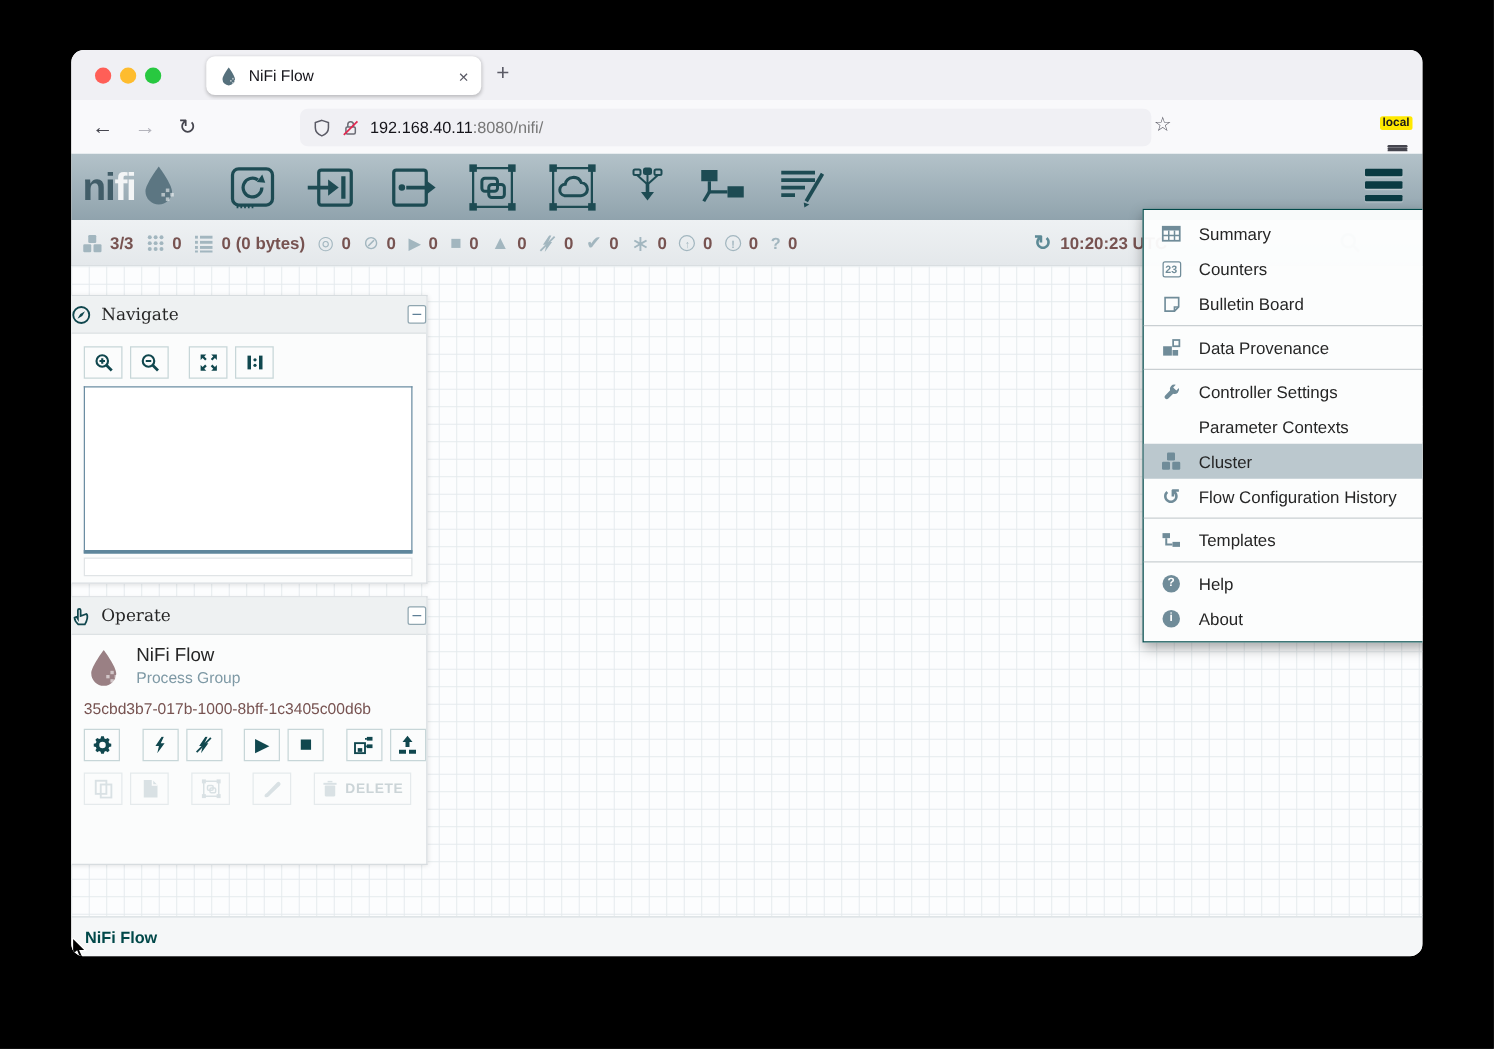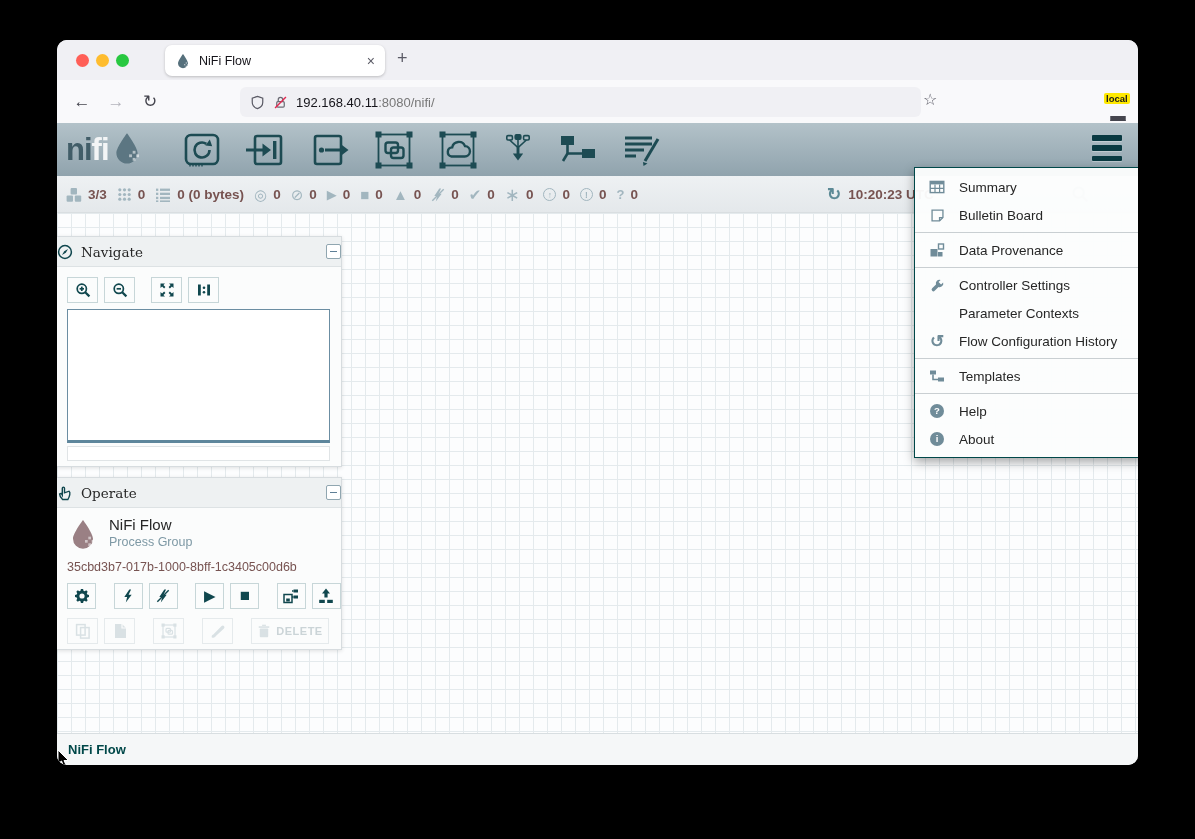--- a/index.html
+++ b/index.html
@@ -523,21 +523,21 @@
       <span class="navbtn">
           <svg width="16" height="16">
             <use href="#one2one"></use>
           </svg>
         </span>
     </div>
     <div id="minimap"></div>
     <div id="mapstrip"></div>
   </div>
 
-  <div class="panel" style="top:437px;height:173px">
+  <div class="panel" style="top:437px;height:215px">
     <div class="phead">
       <span class="phico">
           <svg width="16" height="16">
             <use href="#handic"></use>
           </svg>
         </span>
       <span class="ptitle">Operate</span>
       <span class="collapse">
           <i></i>
         </span>
@@ -621,20 +621,26 @@
     <div class="mitem">
         <span class="mico">
           <svg width="16" height="16">
             <use href="#tableic"></use>
           </svg>
         </span>
         <span class="mlabel">Summary</span>
       </div>
     <div class="mitem">
         <span class="mico">
+          <span class="cbadge">23</span>
+        </span>
+        <span class="mlabel">Counters</span>
+      </div>
+    <div class="mitem">
+        <span class="mico">
           <svg width="15" height="15">
             <use href="#noteic"></use>
           </svg>
         </span>
         <span class="mlabel">Bulletin Board</span>
       </div>
     <div class="msep"></div>
     <div class="mitem">
         <span class="mico">
           <svg width="16" height="16">
@@ -648,20 +654,28 @@
         <span class="mico">
           <svg width="15" height="15">
             <use href="#wrench"></use>
           </svg>
         </span>
         <span class="mlabel">Controller Settings</span>
       </div>
     <div class="mitem">
         <span class="mico"></span>
         <span class="mlabel">Parameter Contexts</span>
+      </div>
+    <div class="mitem active">
+        <span class="mico">
+          <svg width="16" height="16">
+            <use href="#cubes"></use>
+          </svg>
+        </span>
+        <span class="mlabel">Cluster</span>
       </div>
     <div class="mitem">
         <span class="mico" style="font-size:17px;font-weight:bold">↺</span>
         <span class="mlabel">Flow Configuration History</span>
       </div>
     <div class="msep"></div>
     <div class="mitem">
         <span class="mico">
           <svg width="16" height="16">
             <use href="#tmpl"></use>

